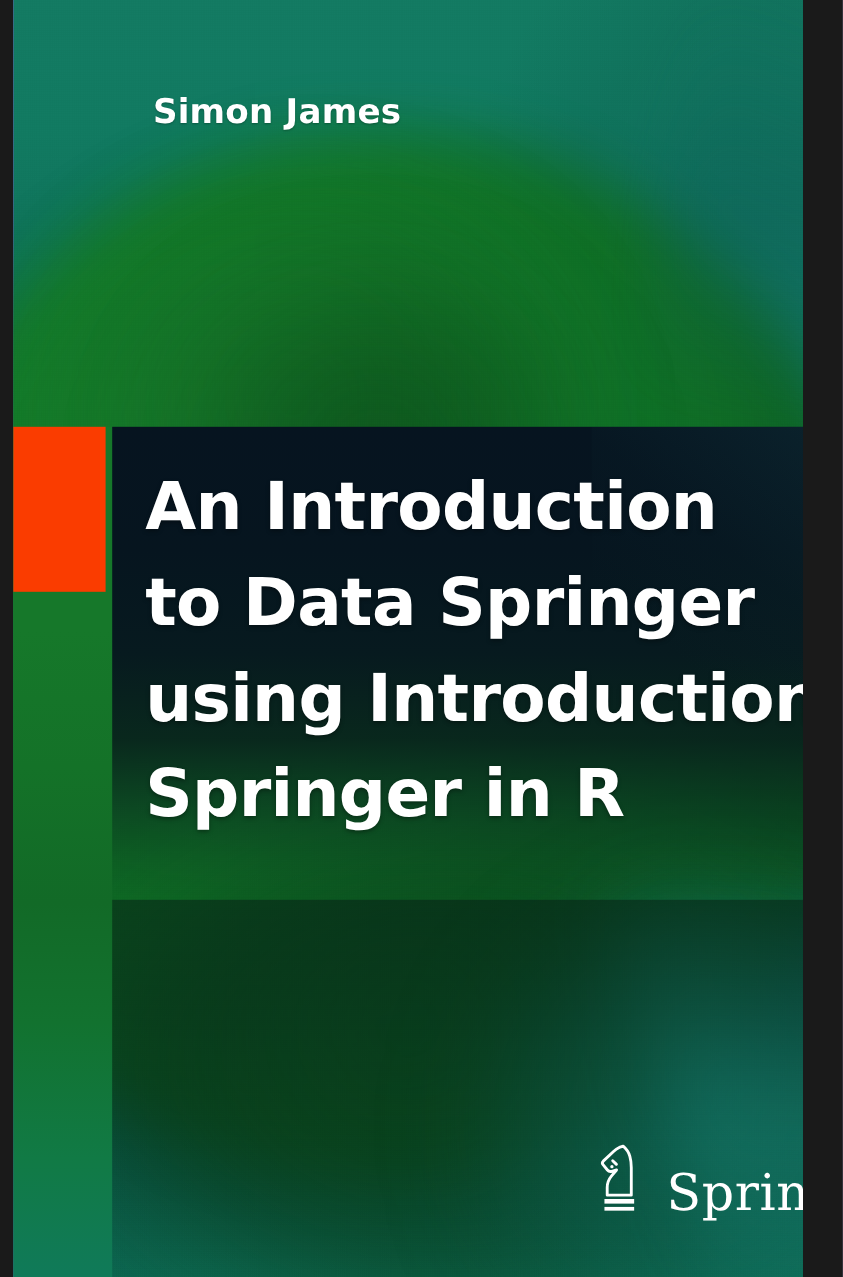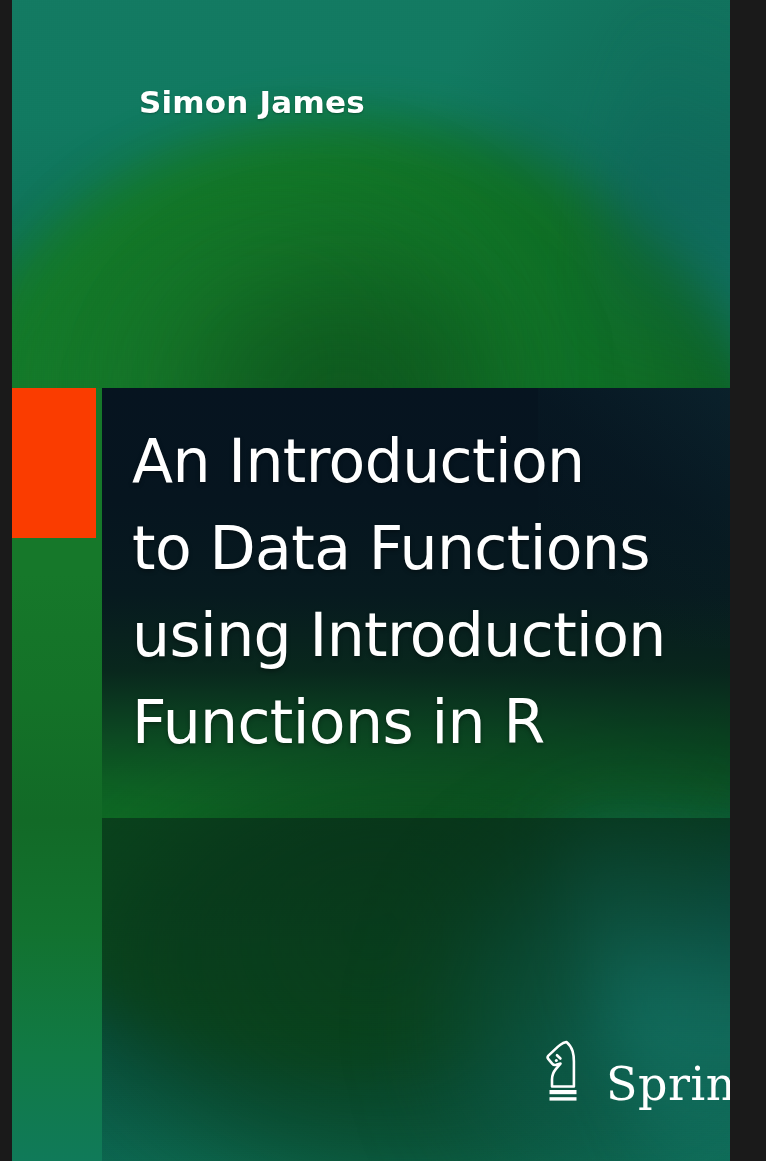--- a/index.html
+++ b/index.html
@@ -240,21 +240,21 @@
   }
 
   .title {
     position: absolute;
     left: 120px;
     top: 418px;
     width: 630px;
     color: #ffffff;
     font-family: "DejaVu Sans", sans-serif;
     font-size: 60px;
-    font-weight: 400;
+    font-weight: 700;
     line-height: 87px;
     letter-spacing: -0.6px;
     text-shadow: 0 2px 4px rgba(0,0,0,0.35);
   }
   .title-line { display: block; white-space: nowrap; }
 
   
   .springer-logo {
     position: absolute;
     left: 524px;
@@ -298,23 +298,23 @@
   <div class="title-panel">
     <div class="title-panel-sheen"></div>
   </div>
 
   <div class="accent-block"></div>
 
   <div class="bottom-wash"></div>
 
   <div class="title">
     <span class="title-line">An Introduction</span>
-    <span class="title-line">to Data Functions</span>
+    <span class="title-line">to Data Springer</span>
     <span class="title-line">using Introduction</span>
-    <span class="title-line">Functions in R</span>
+    <span class="title-line">Springer in R</span>
   </div>
 
   <div class="springer-logo">
     <svg class="knight-mark" width="58" height="66" viewBox="0 0 58 66" aria-hidden="true">
       <g fill="none" stroke="#ffffff" stroke-width="2.6" stroke-linejoin="round" stroke-linecap="round">
         <path d="M30.5 4 C33.5 6.5 35.5 9.5 36.6 13.2 C37.6 16.6 37.9 20.2 37.9 23.4 L37.9 48.5 L16.0 48.5 L16.0 41.5 C16.0 37.5 17.3 34.2 19.8 31.2 L24.5 25.6 L20.2 26.8 C18.6 27.2 17.2 26.8 16.2 25.6 L12.2 20.8 C11.4 19.8 11.5 18.5 12.4 17.6 L22.0 8.6 C23.5 7.2 25.2 6.0 27.0 5.1 L30.5 4 Z"></path>
         <path d="M21.0 17.2 L24.4 20.5"></path>
         <circle cx="20.3" cy="22.6" r="1.5" fill="#ffffff" stroke="none"></circle>
       </g>
       <rect x="13.5" y="52.0" width="27.0" height="4.2" fill="#ffffff"></rect>

